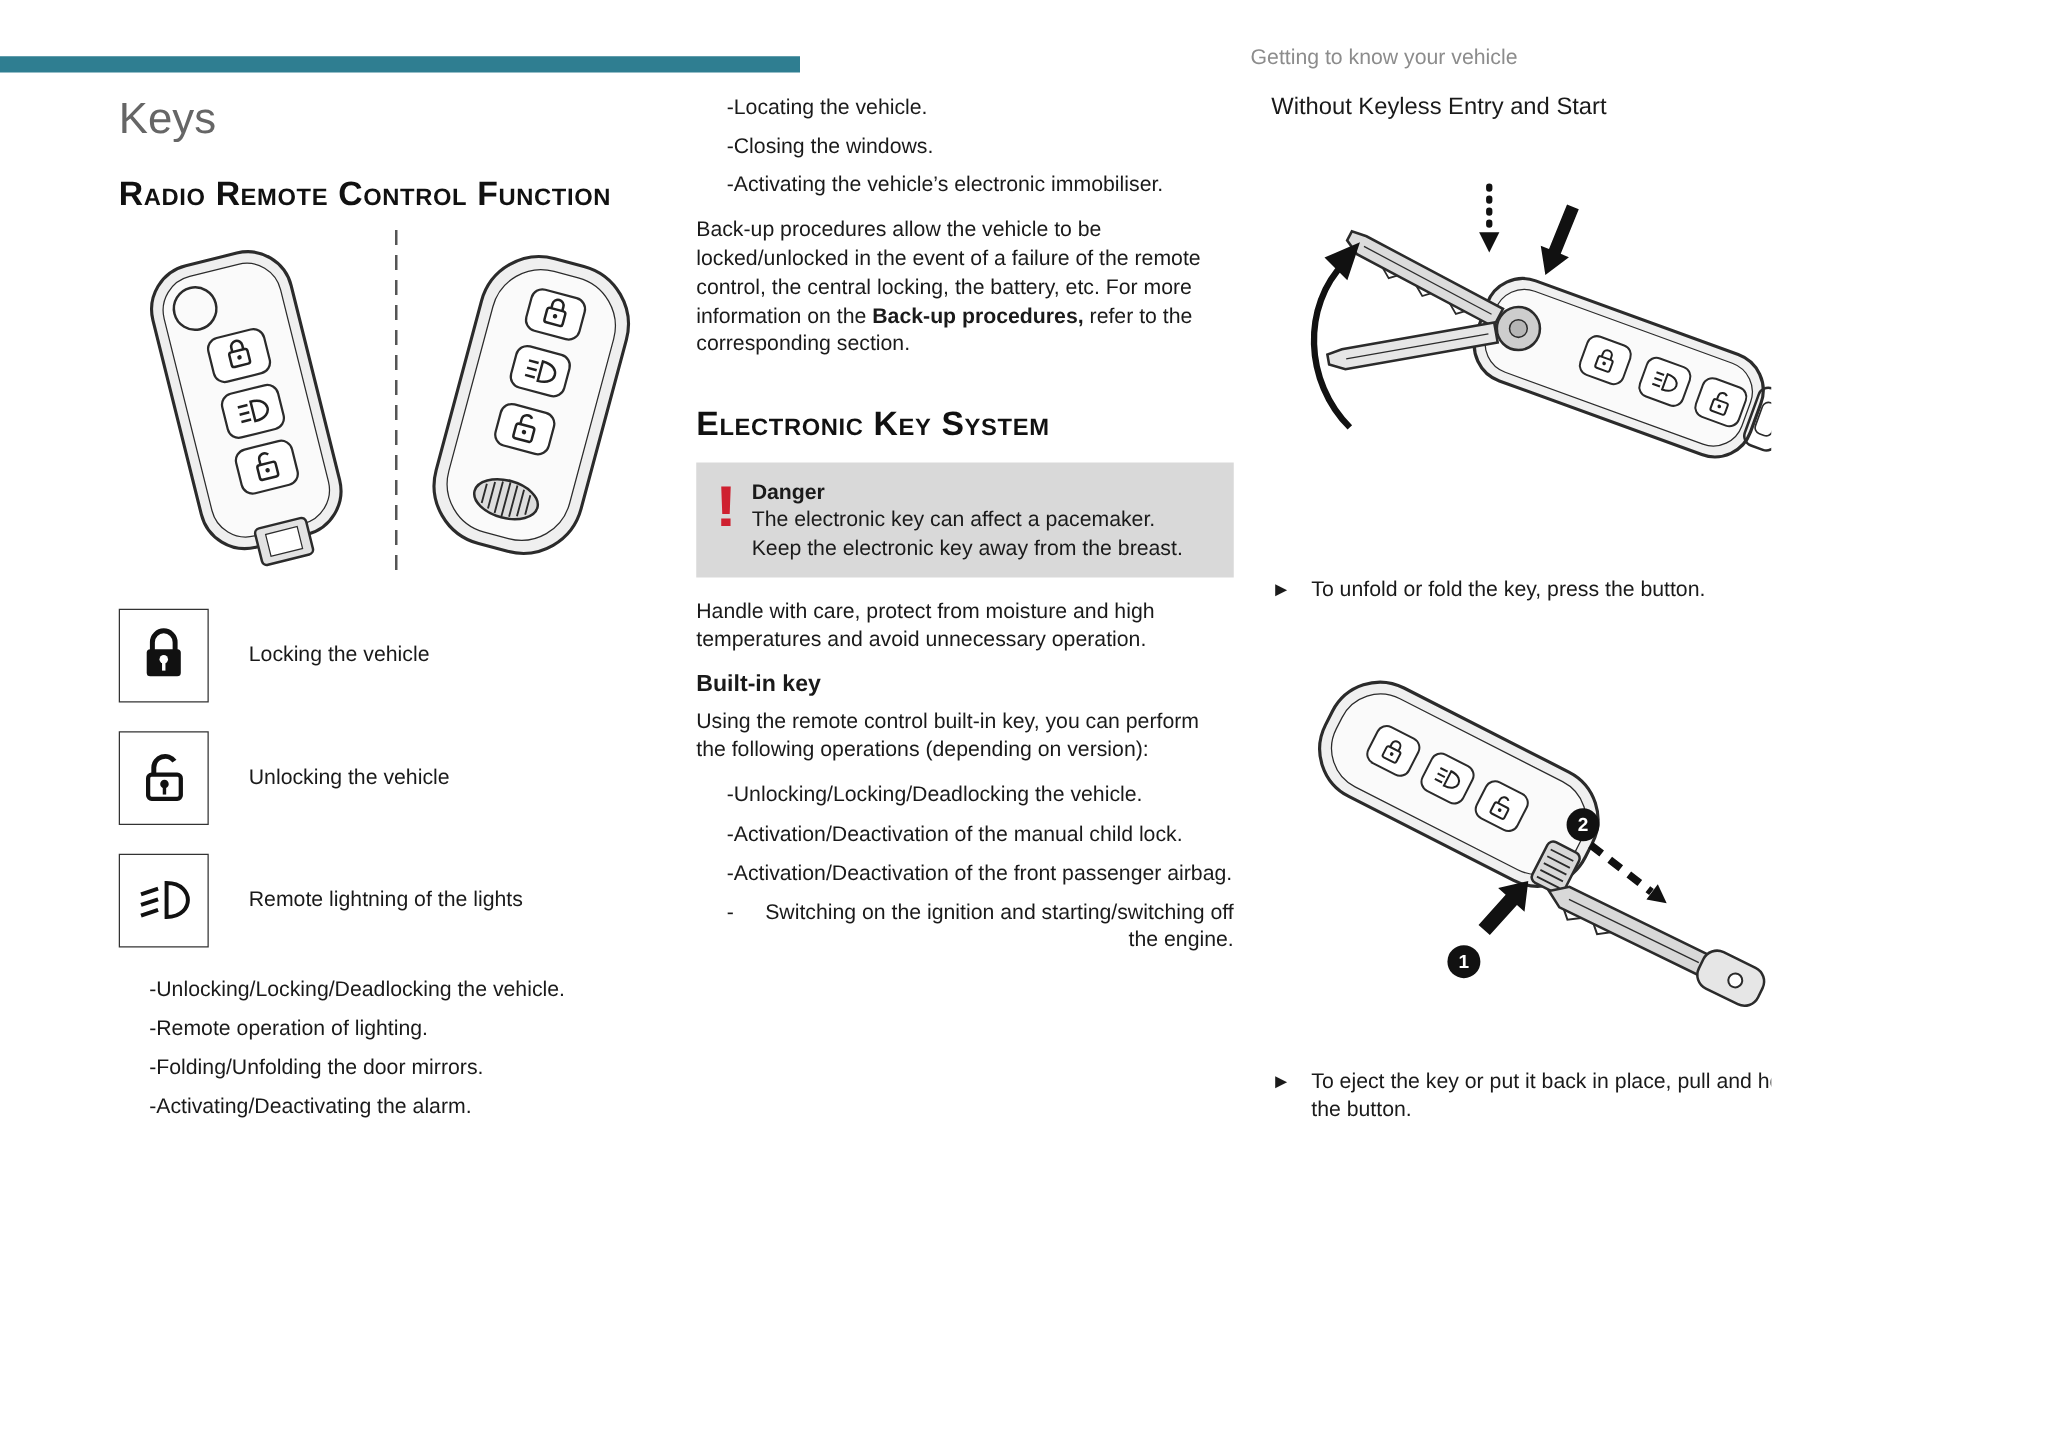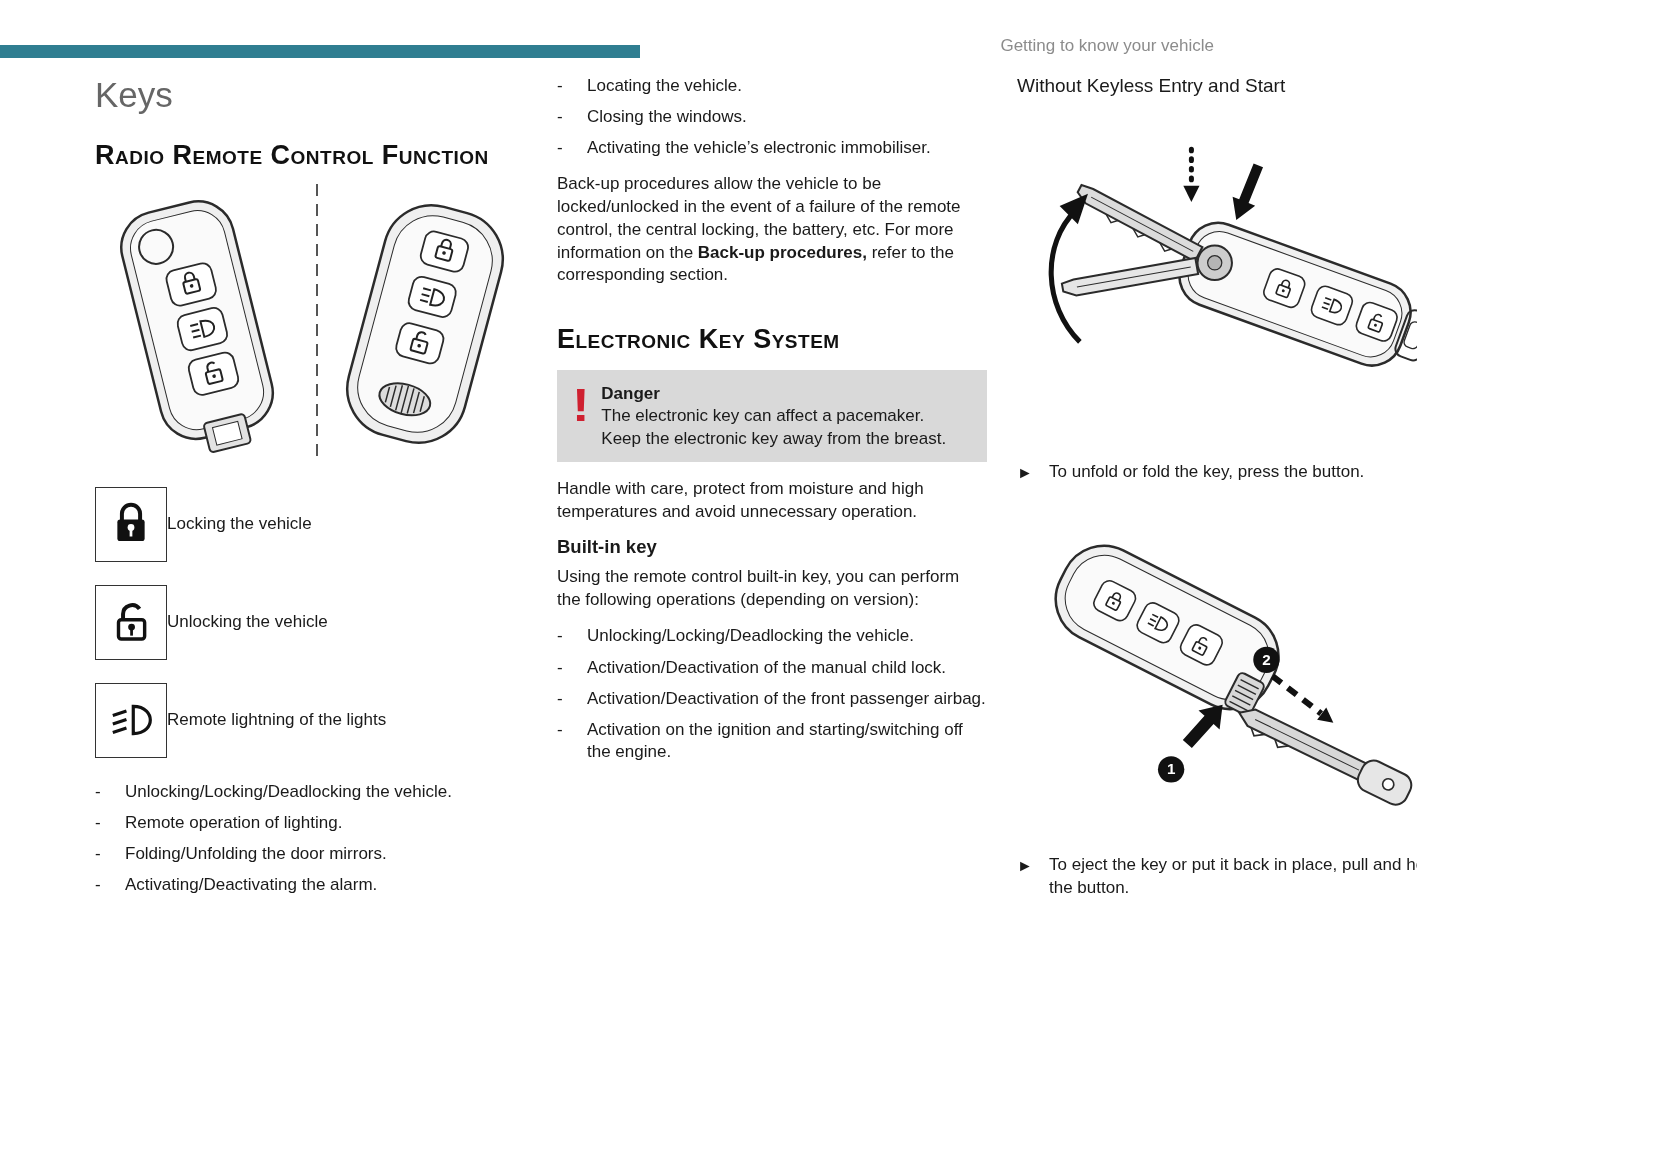--- a/index.html
+++ b/index.html
@@ -16,28 +16,28 @@
   .col-left { left:95px; width:428px; }
   .col-mid  { left:557px; width:430px; }
   .col-right{ left:1017px; width:436px; }
 
   .page-title { font-size:35px; font-weight:400; color:#666; margin-bottom:24px; }
   .sc-heading { font-variant:small-caps; font-weight:700; font-size:27px; line-height:1.22; color:#111; letter-spacing:.5px; margin-bottom:10px; }
 
   .body-text { font-size:17px; line-height:1.34; margin-bottom:12px; }
   .bold-sub { font-size:18.5px; font-weight:700; margin:12px 0 8px 0; }
 
-  .dash-item { display:flex; margin-bottom:9px; font-size:17px; line-height:1.3; }
+  .dash-item { display:flex; margin-bottom:9px; font-size:17px; line-height:1.3;text-align:right; }
   .dash-item .dash { flex:0 0 30px; }
   .dash-item .dash::before { content:"-"; }
 
   .figure { width:100%; margin:8px 0 20px 0; }
   .figure svg { display:block; width:100%; height:auto; }
 
-  .legend-row { display:flex; align-items:center; margin-bottom:23px; }
+  .legend-row { display:flex; align-items:center; gap:32px; margin-bottom:23px; }
   .legend-box { flex:0 0 72px; width:72px; height:75px; border:1.5px solid #333; display:flex; align-items:center; justify-content:center; background:#fff; }
   .legend-box svg { width:50px; height:50px; }
   .legend-label { font-size:17px; }
 
   .danger-box { background:#d9d9d9; padding:13px 15px 12px 15px; margin:14px 0 16px 0; font-size:17px; line-height:1.32; }
   .danger-bang { float:left; font-size:46px; font-weight:800; color:#cf2030; line-height:.92; margin:1px 14px 2px 0; transform:scaleX(1.15); transform-origin:left; }
   .danger-title { font-weight:700; }
 
   .rc-heading { font-size:19px; font-weight:400; margin-bottom:10px; }
   .instruction { display:flex; font-size:17px; line-height:1.34; margin-bottom:10px; }
@@ -206,21 +206,21 @@
       <div class="dash-item">
           <span class="dash"></span>
           <span>Activation/Deactivation of the manual child lock.</span>
         </div>
       <div class="dash-item">
           <span class="dash"></span>
           <span>Activation/Deactivation of the front passenger airbag.</span>
         </div>
       <div class="dash-item">
           <span class="dash"></span>
-          <span>Activation on the ignition and starting/switching off the engine.</span>
+          <span>Switching on the ignition and starting/switching off the engine.</span>
         </div>
     </div>
   </div>
 
   <div class="col col-right">
     <h3 class="rc-heading">Without Keyless Entry and Start</h3>
 
     <div class="figure fig-right-1">
       <svg viewBox="0 0 430 300">
 

